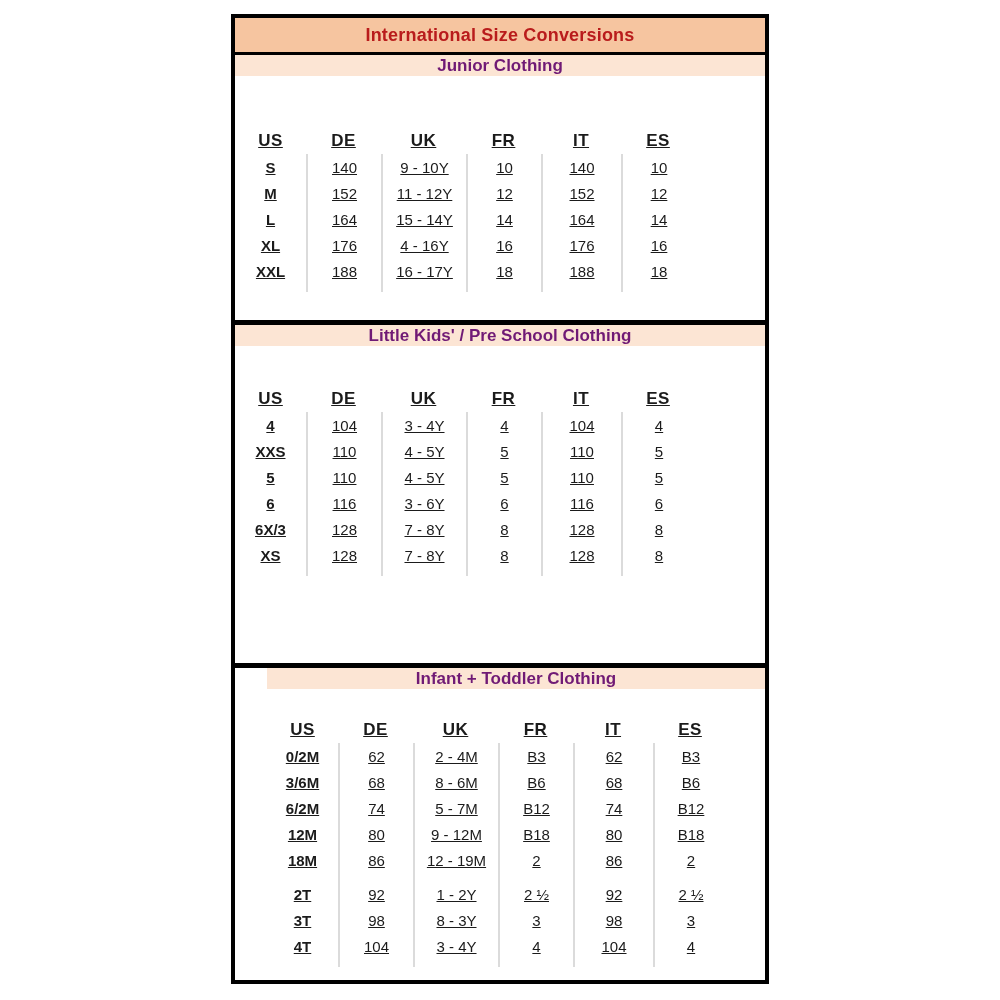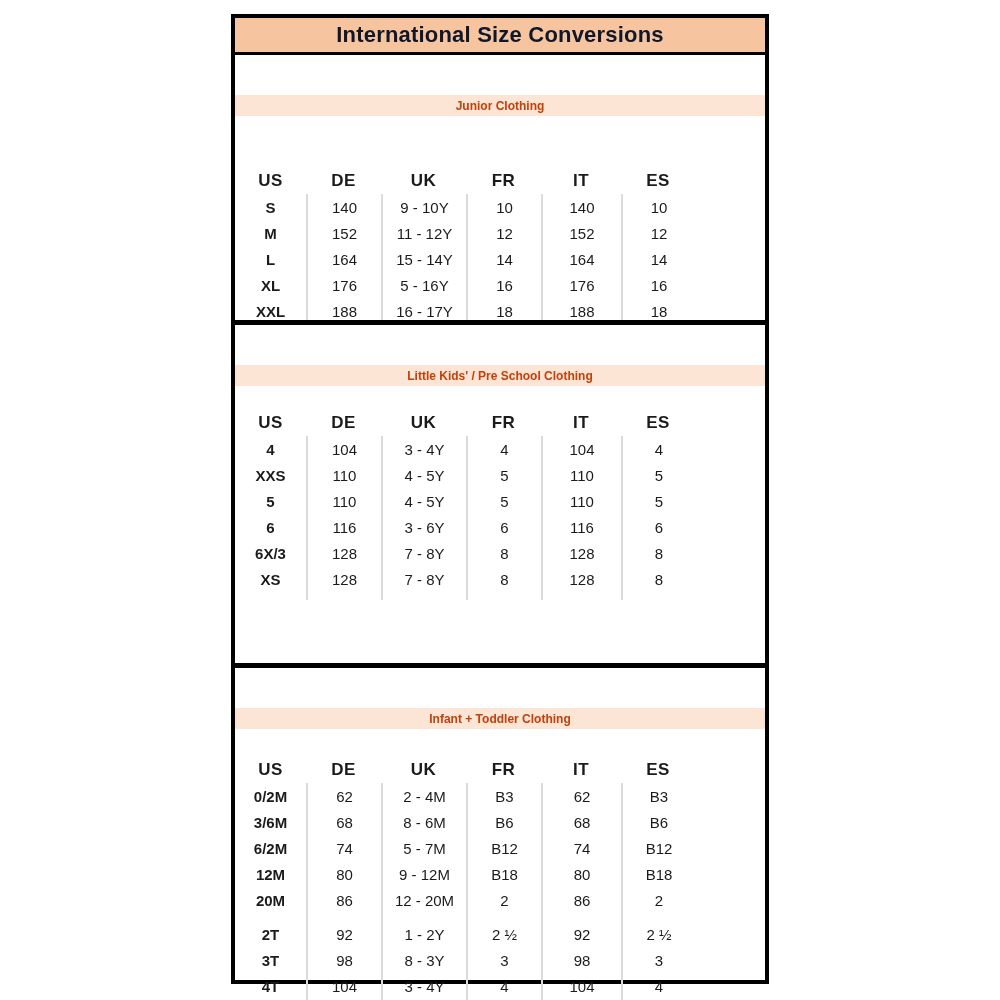--- a/index.html
+++ b/index.html
@@ -23,44 +23,44 @@
   }
   .title-bar {
     height: 34px;
     flex: 0 0 34px;
     background: #F6C5A0;
     border-bottom: 3px solid #000000;
     display: flex;
     align-items: center;
     justify-content: center;
     font-weight: bold;
-    font-size: 22px;
+    font-size: 18px;
     letter-spacing: 0.2px;
-    color: #0f172a;
+    color: #b91c1c;
   }
   .sec { display: flex; flex-direction: column; overflow: hidden; }
   .sec-0 { flex: 0 0 265px; }
-  .sec-1 { flex: 0 0 338px; }
-  .sec-2 { flex: 1 1 auto; }
+  .sec-1 { flex: 0 0 338px; gap: 16px; }
+  .sec-2 { flex: 1 1 auto; padding-left: 32px; }
   .divider { flex: 0 0 5px; background: #000000; }
   .band {
     flex: 0 0 21px;
     background: #FCE5D4;
     display: flex;
     align-items: center;
     justify-content: center;
-    font-size: 12px;
+    font-size: 17px;
     font-weight: bold;
-    color: #c2410c;
-    margin-top: 40px;
+    color: #701a75;
   }
   .grid {
     display: grid;
     grid-template-columns: 71px 75px 85px 75px 80px 74px;
     justify-content: start;
+    text-decoration: underline;
   }
   .sec-0 .grid { padding-top: 52px; }
   .sec-1 .grid { padding-top: 24px; }
   .sec-2 .grid { padding-top: 28px; }
   .cell {
     height: 26px;
     display: flex;
     align-items: center;
     justify-content: center;
     font-size: 15px;
@@ -99,21 +99,21 @@
           <div class="cell sep">152</div>
           <div class="cell sep">12</div>
           <div class="cell us">L</div>
           <div class="cell sep">164</div>
           <div class="cell sep">15 - 14Y</div>
           <div class="cell sep">14</div>
           <div class="cell sep">164</div>
           <div class="cell sep">14</div>
           <div class="cell us">XL</div>
           <div class="cell sep">176</div>
-          <div class="cell sep">5 - 16Y</div>
+          <div class="cell sep">4 - 16Y</div>
           <div class="cell sep">16</div>
           <div class="cell sep">176</div>
           <div class="cell sep">16</div>
           <div class="cell us">XXL</div>
           <div class="cell sep">188</div>
           <div class="cell sep">16 - 17Y</div>
           <div class="cell sep">18</div>
           <div class="cell sep">188</div>
           <div class="cell sep">18</div>
           <div class="cell spacer"></div>
@@ -205,23 +205,23 @@
           <div class="cell sep">5 - 7M</div>
           <div class="cell sep">B12</div>
           <div class="cell sep">74</div>
           <div class="cell sep">B12</div>
           <div class="cell us">12M</div>
           <div class="cell sep">80</div>
           <div class="cell sep">9 - 12M</div>
           <div class="cell sep">B18</div>
           <div class="cell sep">80</div>
           <div class="cell sep">B18</div>
-          <div class="cell us">20M</div>
+          <div class="cell us">18M</div>
           <div class="cell sep">86</div>
-          <div class="cell sep">12 - 20M</div>
+          <div class="cell sep">12 - 19M</div>
           <div class="cell sep">2</div>
           <div class="cell sep">86</div>
           <div class="cell sep">2</div>
           <div class="cell spacer"></div>
           <div class="cell spacer sep"></div>
           <div class="cell spacer sep"></div>
           <div class="cell spacer sep"></div>
           <div class="cell spacer sep"></div>
           <div class="cell spacer sep"></div>
           <div class="cell us">2T</div>

